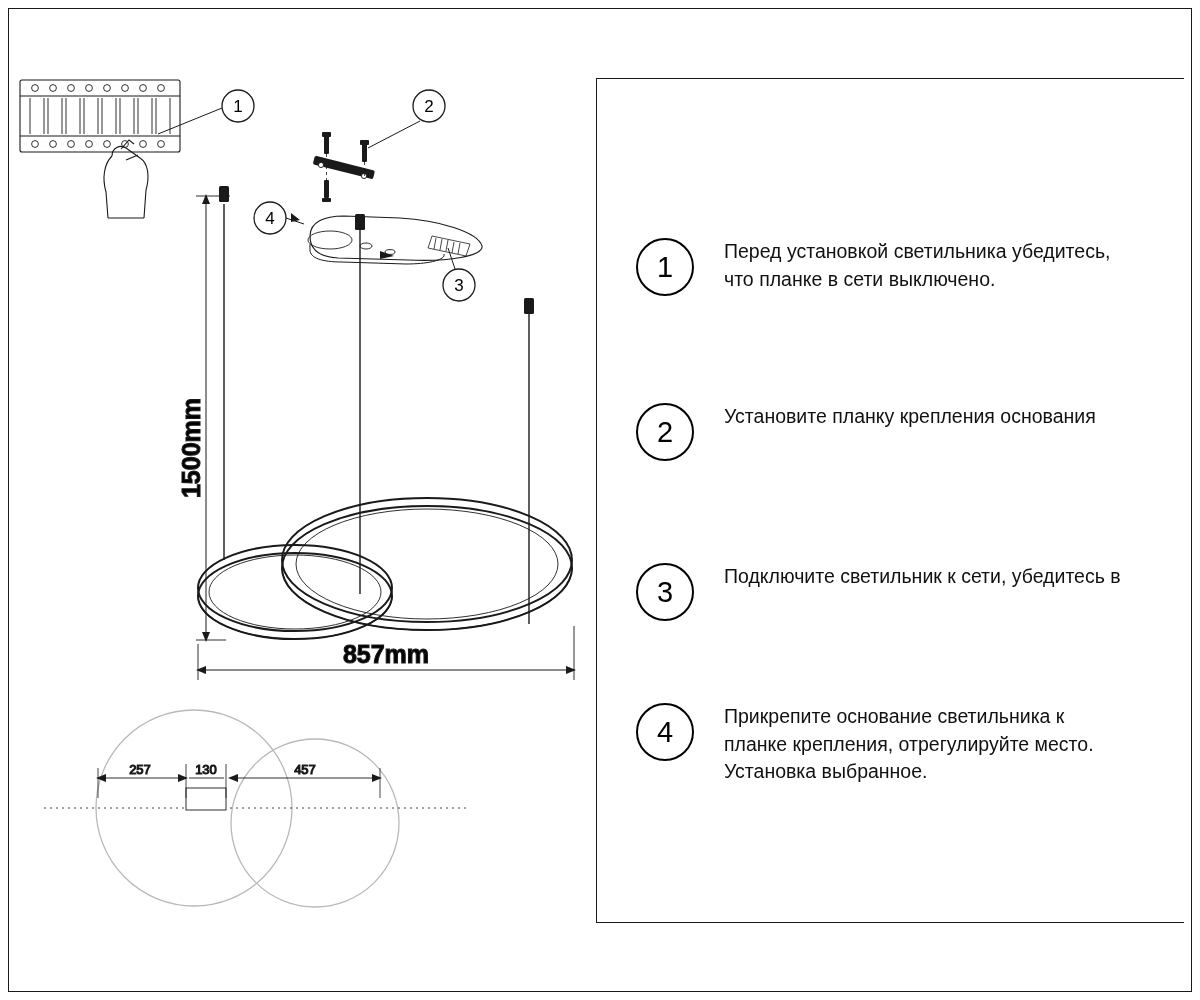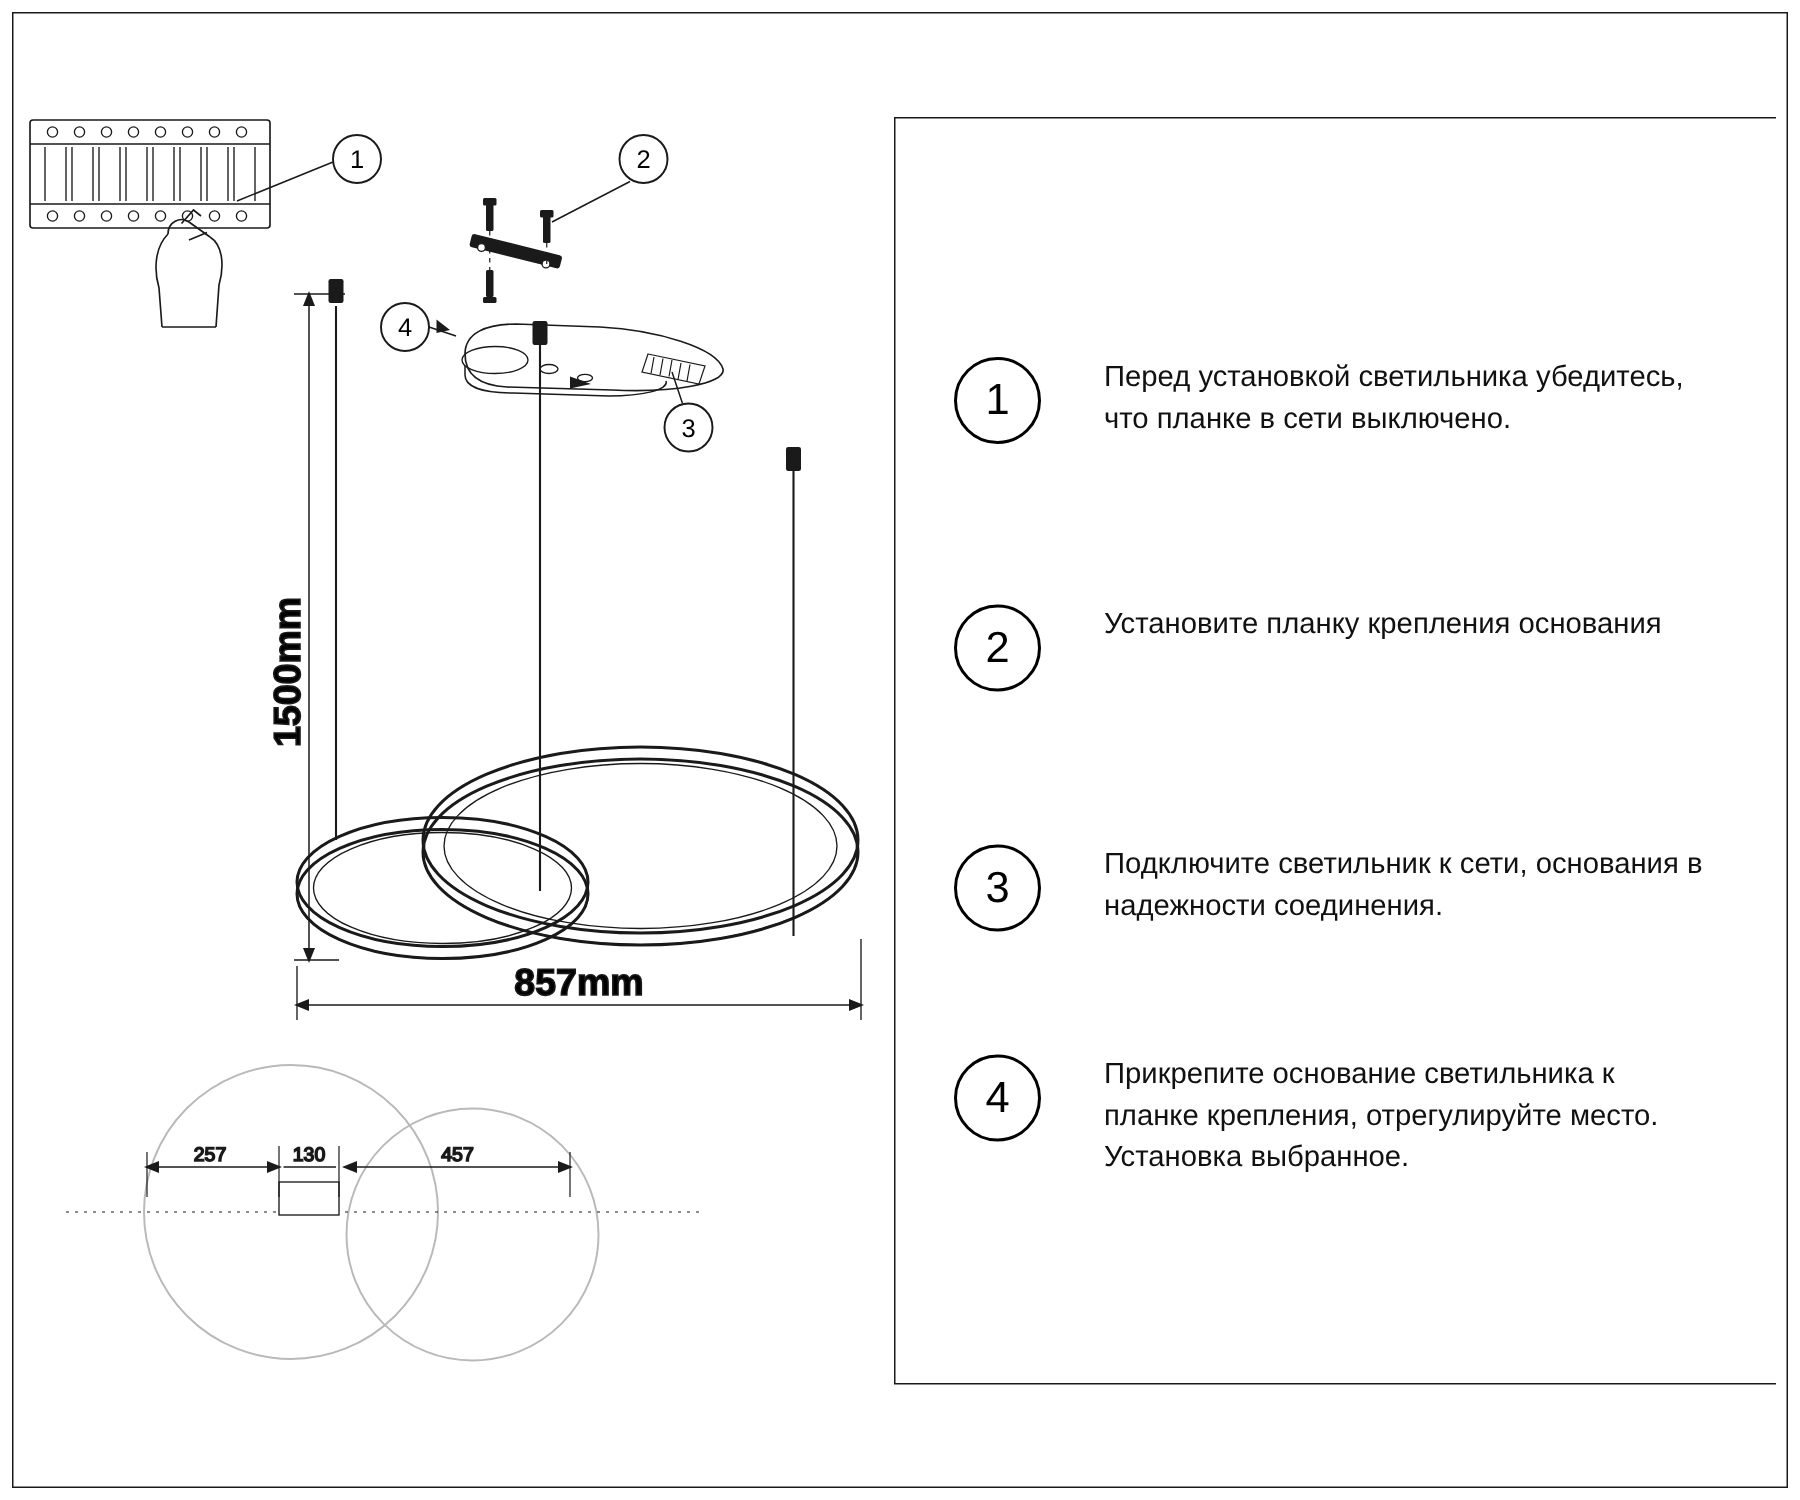--- a/index.html
+++ b/index.html
@@ -78,21 +78,21 @@
     background: #fff;
     display: flex;
     align-items: center;
     justify-content: center;
     font-size: 29px;
     font-weight: 400;
     box-sizing: border-box;
   }
   .step-text {
     position: absolute;
-    left: 140px;
+    left: 128px;
     width: 440px;
     font-size: 19.5px;
     line-height: 1.42;
     color: #111;
   }
   .step-text div { white-space: nowrap; }
 
   #step1 { top: 160px; }
   #step2 { top: 325px; }
   #step3 { top: 485px; }
@@ -327,22 +327,21 @@
     <div class="step" id="step2">
       <div class="step-num">2</div>
       <div class="step-text">
         <div>Установите планку крепления основания</div>
       </div>
     </div>
 
     <div class="step" id="step3">
       <div class="step-num">3</div>
       <div class="step-text">
-        <div>Подключите светильник к сети, основания в</div>
-        <div>надежности соединения.</div>
+        <div>Подключите светильник к сети, убедитесь в</div>
       </div>
     </div>
 
     <div class="step" id="step4">
       <div class="step-num">4</div>
       <div class="step-text">
         <div>Прикрепите основание светильника к</div>
         <div>планке крепления, отрегулируйте место.</div>
         <div>Установка выбранное.</div>
       </div>

